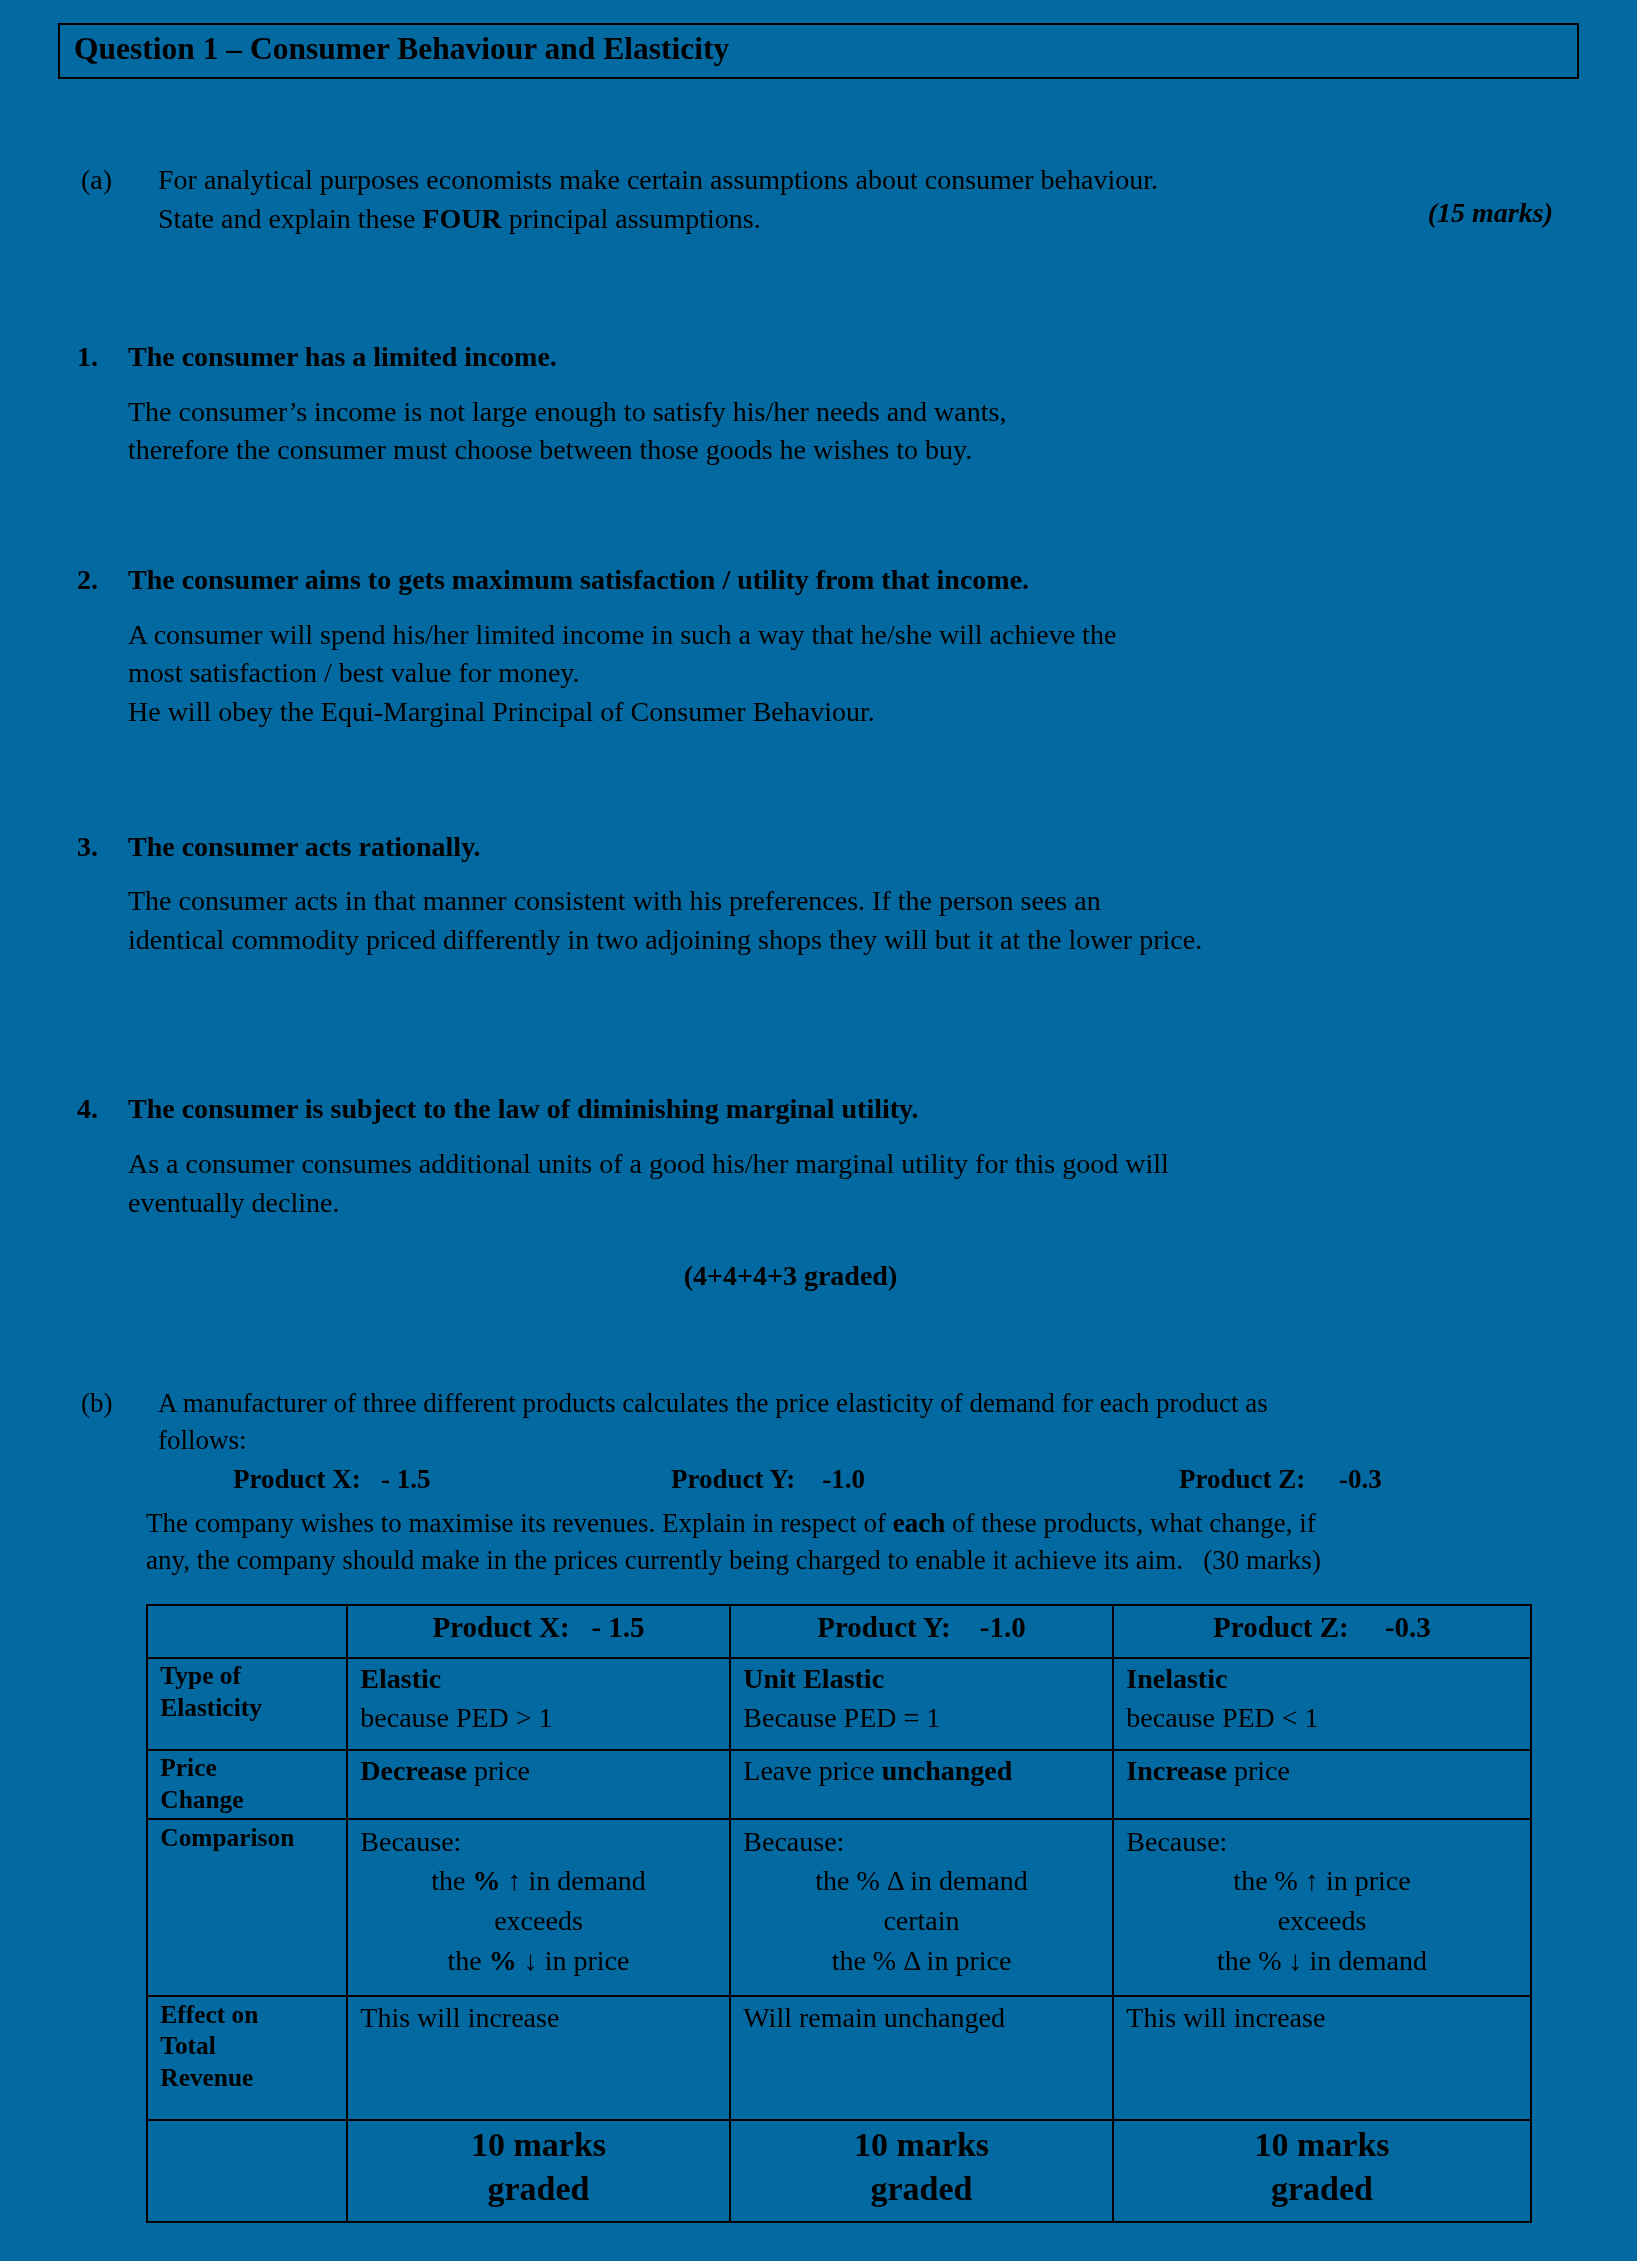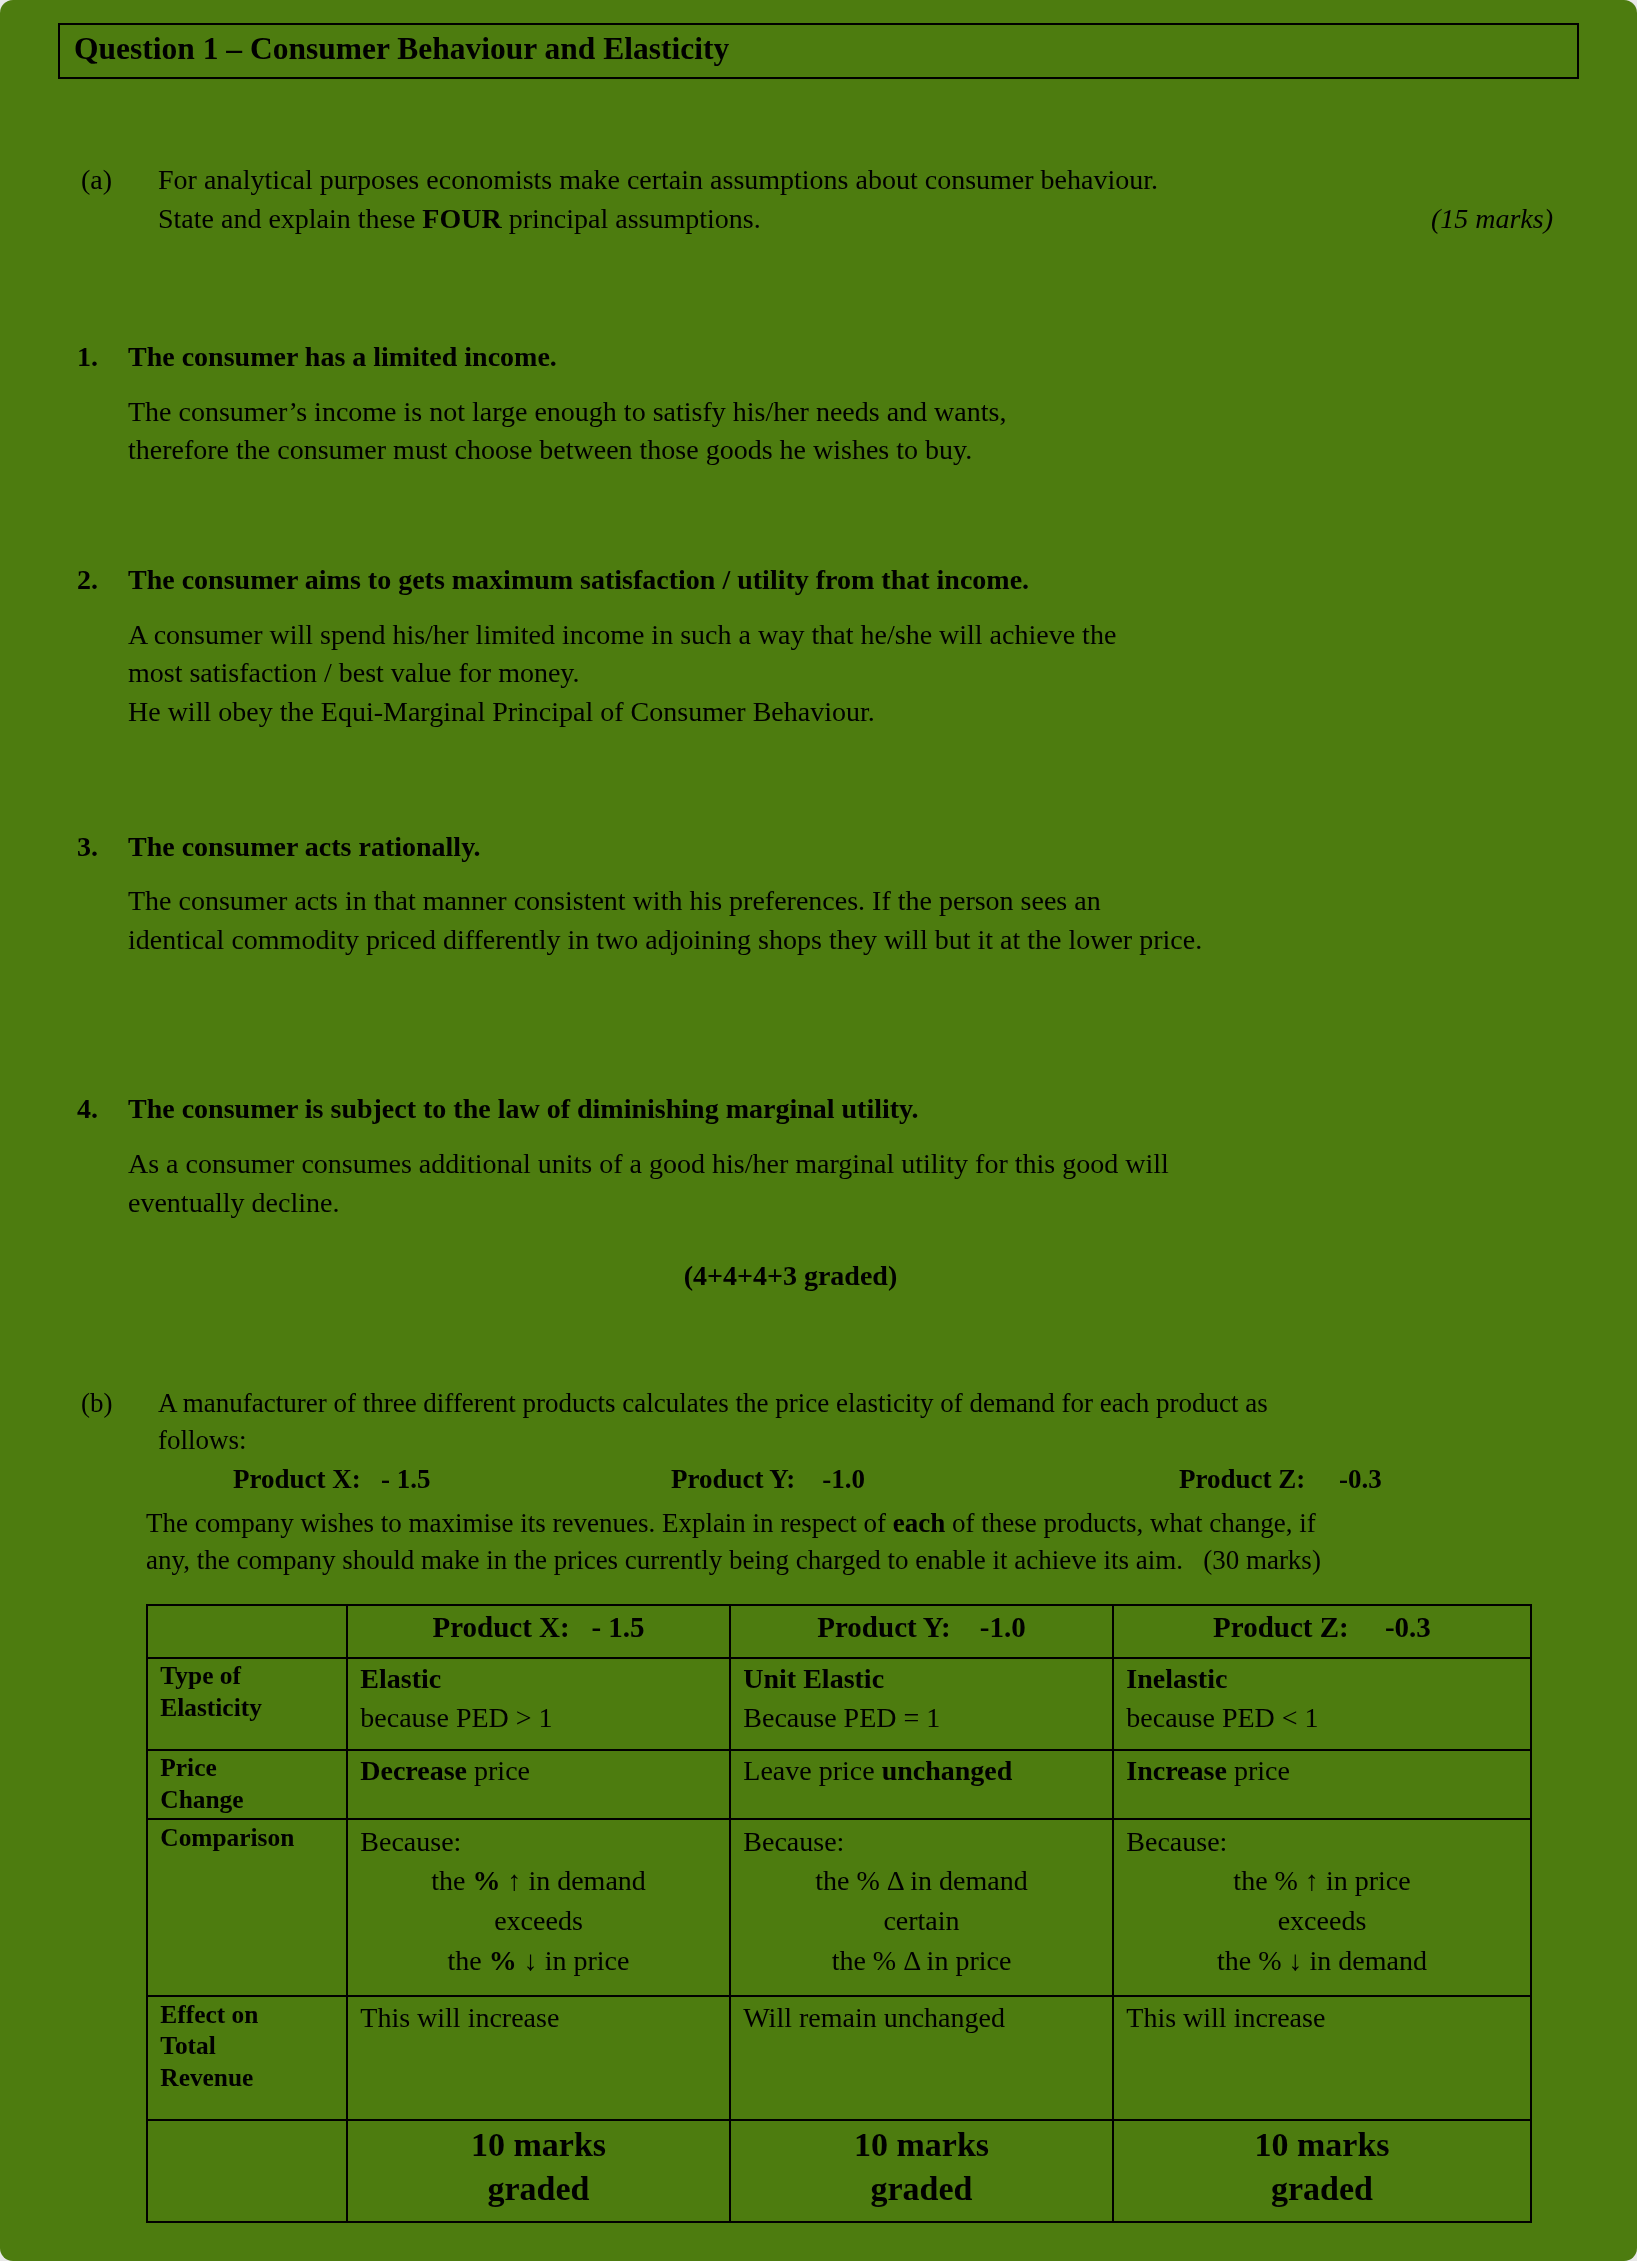--- a/index.html
+++ b/index.html
@@ -5,27 +5,26 @@
   html, body { margin: 0; padding: 0; }
   body {
     width: 1637px; height: 2261px;
     background: #e8e8e8;
     font-family: "Liberation Serif", "DejaVu Serif", serif;
     color: #000;
   }
   .page {
     position: relative;
     width: 1637px; height: 2261px;
-    background: #4d7c0f;
+    background: #0369a1;
     padding: 23px 58px 0 58px;
     box-sizing: border-box;
     overflow: hidden;
     font-size: 28px;
     line-height: 1.38;
-    border-radius: 13px;
   }
   .b { font-weight: bold; }
   .pre { white-space: pre-line; }
 
   
   .title-box {
     border: 2.6px solid #000;
     font-weight: bold;
     font-size: 31.5px;
     line-height: 1.2;
@@ -35,22 +34,23 @@
   
   .intro-a {
     position: relative;
     margin-top: 82px;
     display: flex;
     padding-left: 23px;
   }
   .plabel { flex: none; width: 77px; }
   .marks-a {
     position: absolute;
-    right: 26px; bottom: 0;
+    right: 26px; bottom: 6px;
     font-style: italic;
+    font-weight: bold;
   }
 
   
   .assumption .a-head { font-weight: bold; padding-left: 19px; }
   .a-num { display: inline-block; width: 51px; }
   .assumption .a-body { padding-left: 70px; margin-top: 16px; }
   .asm-1 { margin-top: 100px; }
   .asm-2 { margin-top: 91px; }
   .asm-3 { margin-top: 96px; }
   .asm-4 { margin-top: 131px; }

